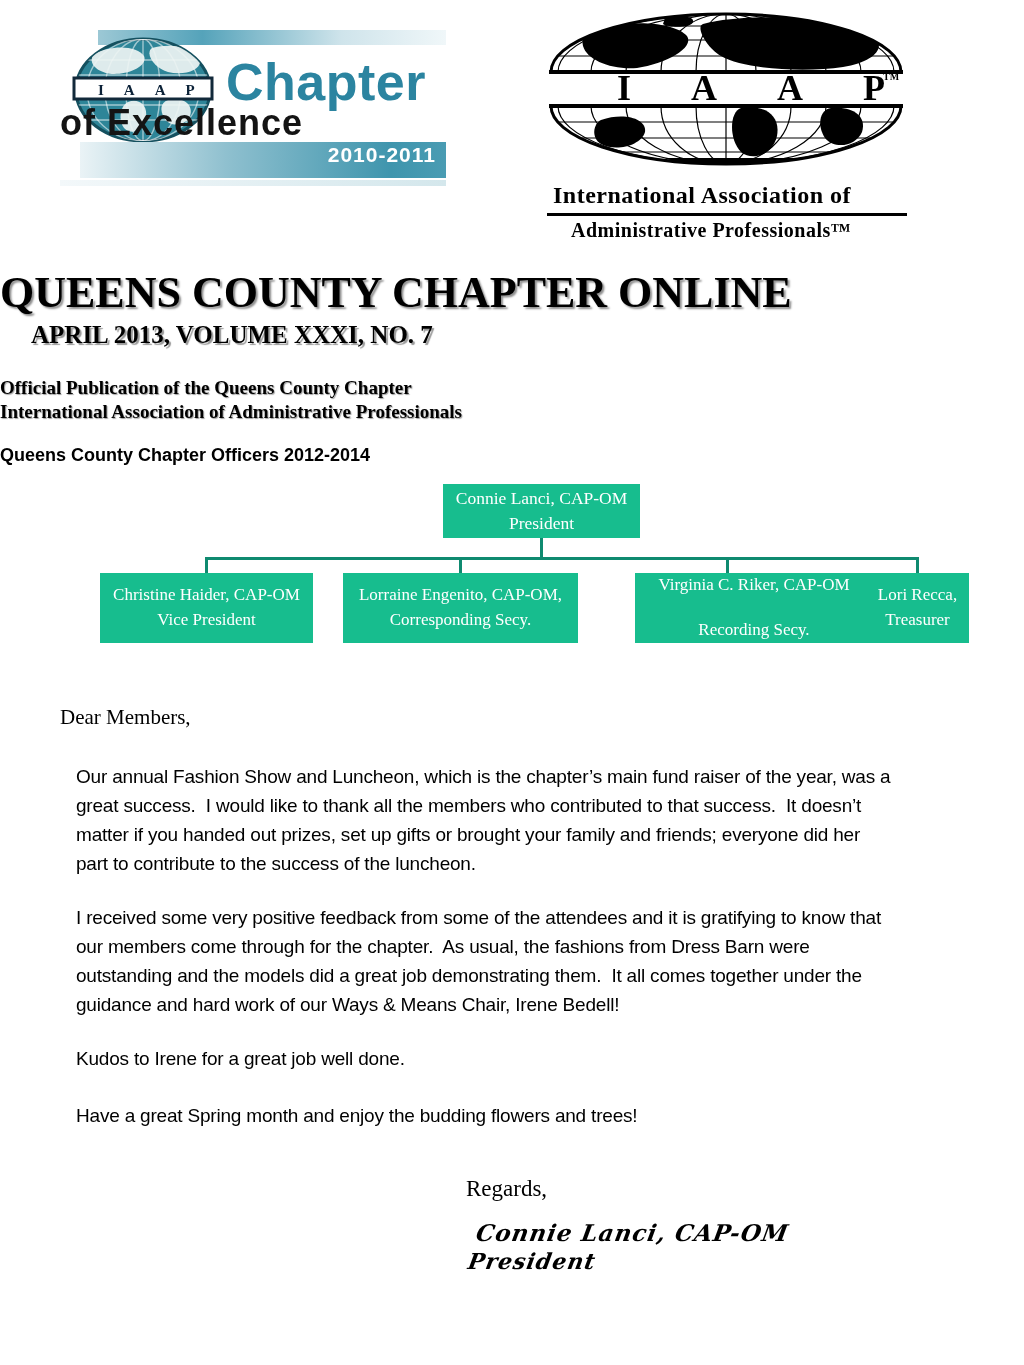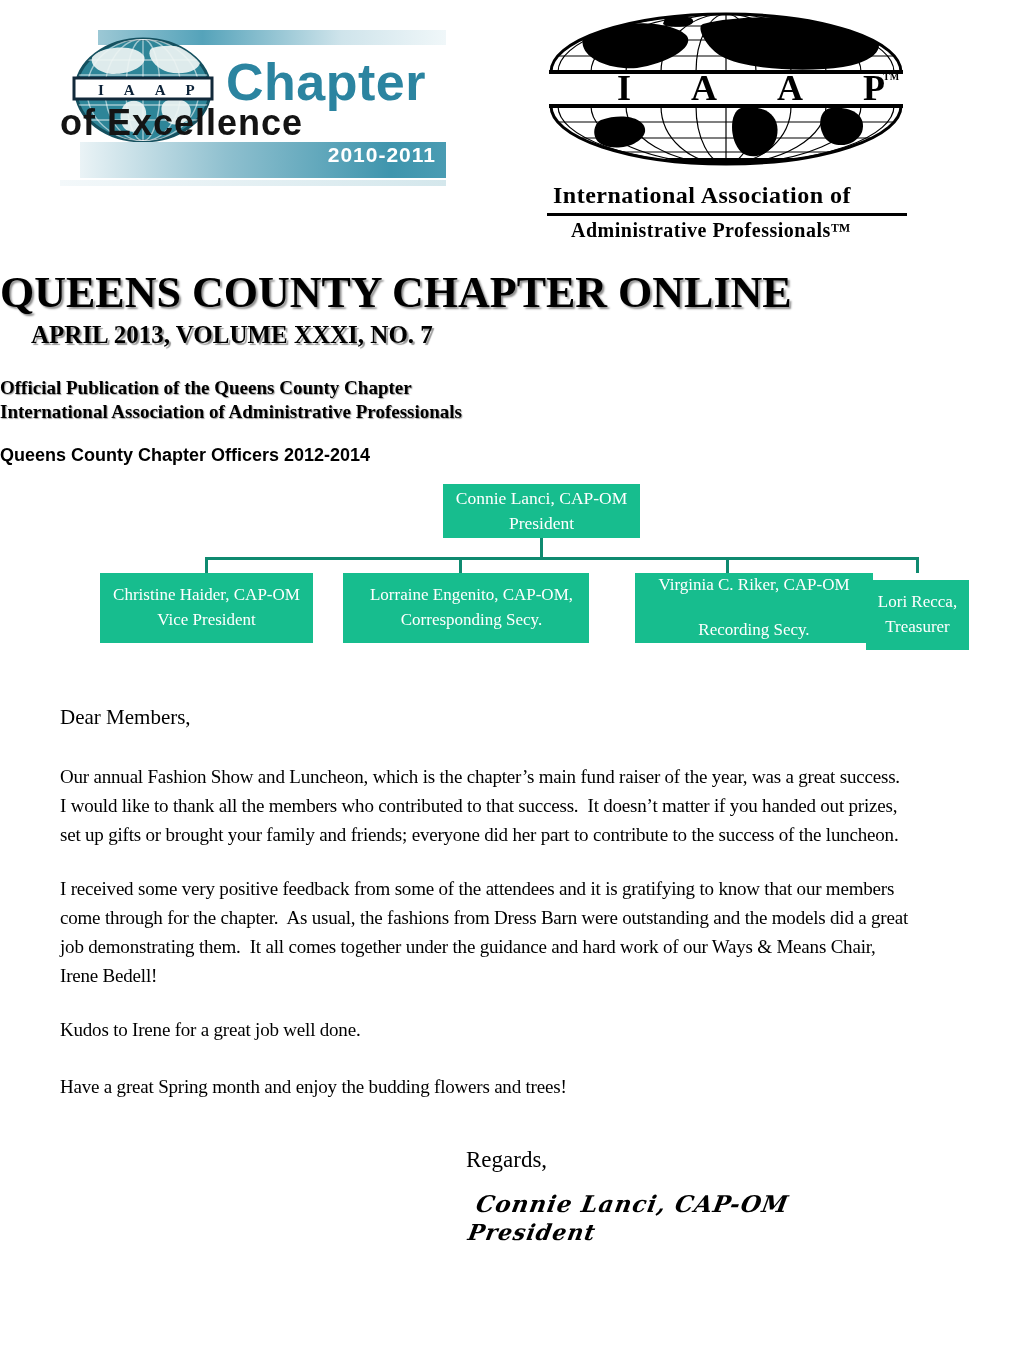--- a/index.html
+++ b/index.html
@@ -37,34 +37,34 @@
   .m-officers{margin-top:21px;font-family:"Liberation Sans",sans-serif;font-size:18px;font-weight:bold;}
 
   
   .orgchart{position:absolute;left:100px;top:484px;width:869px;height:160px;}
   .obox{position:absolute;background:#17bd8e;color:#ffffff;text-align:center;
         display:flex;flex-direction:column;justify-content:center;
         font-size:17px;line-height:1.45;}
   .president{left:343px;top:0;width:197px;height:54px;font-size:17.5px;}
   .child{top:89px;height:70px;}
   .c1{left:0;width:213px;}
-  .c2{left:243px;width:235px;padding-left:11px;}
+  .c2{left:243px;width:235px;}
   .c3{left:535px;width:238px;gap:20px;}
-  .c4{left:766px;width:103px;margin-top:7px;}
+  .c4{left:766px;width:103px;}
   .line{position:absolute;background:#0f8a70;}
   .stub{left:440px;top:54px;width:3px;height:19px;}
   .hbar{left:105px;top:73px;width:714px;height:3px;}
   .drop{top:73px;width:3px;height:16px;}
   .d1{left:105px;} .d2{left:359px;} .d3{left:626px;} .d4{left:816px;}
 
   
   .letter{position:absolute;left:60px;top:700px;width:850px;}
   .salutation{font-size:21px;margin:5px 0 0 0;}
-  .letter p{font-family:Liberation Serif, serif;font-size:19px;letter-spacing:-0.2px;
-            line-height:29px;margin:0;white-space:pre-wrap;}
+  .letter p{font-family:Liberation Sans, sans-serif;font-size:19px;letter-spacing:-0.2px;
+            line-height:29px;margin:16px;white-space:pre-wrap;}
   .p1{margin-top:32px !important;}
   .p2{margin-top:25px !important;}
   .p3{margin-top:25px !important;}
   .p4{margin-top:28px !important;}
   .closing{margin:46px 0 0 406px;font-size:23px;}
   .sig-name,.sig-title{font-family:"DejaVu Serif",serif;font-style:italic;font-weight:bold;
             transform:skewX(-10deg);transform-origin:left bottom;display:inline-block;letter-spacing:1px;}
   .sig-name{margin:17px 0 0 414px;font-size:23px;}
   .sig-row2{margin:2px 0 0 406px;}
   .sig-title{font-size:22px;}

